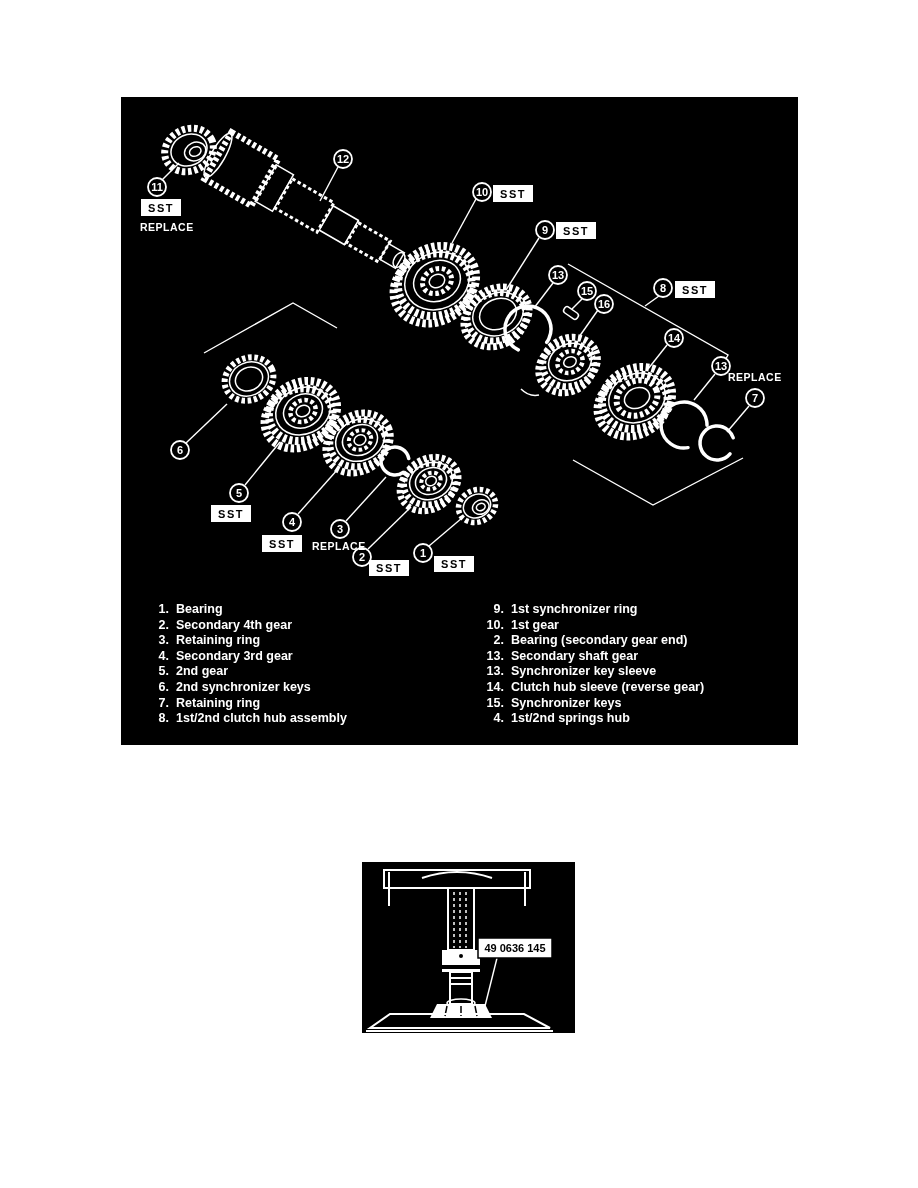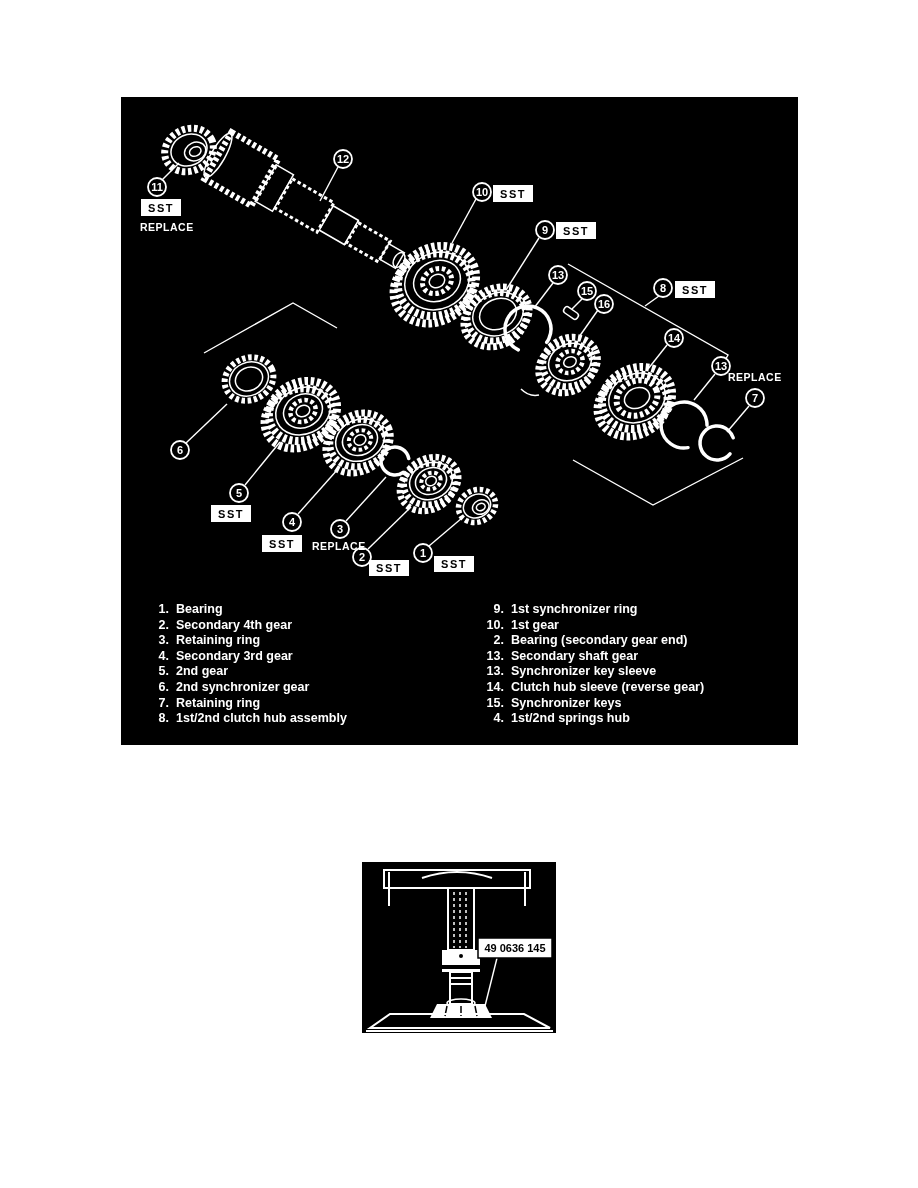--- a/index.html
+++ b/index.html
@@ -4,21 +4,21 @@
 <style>
   html,body{margin:0;padding:0;}
   body{
     width:918px;height:1188px;position:relative;
     background:#ffffff;
     font-family:"Liberation Sans",sans-serif;
     overflow:hidden;
   }
   .figure-panel{position:absolute;background:#000;}
   #main-figure{left:121px;top:97px;width:677px;height:648px;}
-  #tool-figure{left:362px;top:862px;width:194px;height:171px;}
+  #tool-figure{left:362px;top:862px;width:213px;height:171px;}
   svg{display:block;}
   
   .w{stroke:#fff;fill:none;stroke-width:1.5px;}
   .w2{stroke:#fff;fill:none;stroke-width:2px;}
   .gt{stroke:#fff;fill:none;stroke-dasharray:3.5 2.6;}
   .ring{stroke:#fff;fill:none;stroke-width:3.5px;stroke-linecap:round;}
   .ldr{stroke:#fff;stroke-width:1.4px;}
   .co{fill:#000;stroke:#fff;stroke-width:1.8px;}
   .cotext{fill:#fff;font:bold 11px "Liberation Sans",sans-serif;text-anchor:middle;}
   .sstbox{fill:#fff;}
@@ -276,21 +276,21 @@
     <text x="191" y="453" class="reptext">REPLACE</text>
   </svg>
 
   <div class="parts-list">
     <div class="pl-col" id="pl-left">
       <div><span class="pl-num">1.</span><span>Bearing</span></div>
       <div><span class="pl-num">2.</span><span>Secondary 4th gear</span></div>
       <div><span class="pl-num">3.</span><span>Retaining ring</span></div>
       <div><span class="pl-num">4.</span><span>Secondary 3rd gear</span></div>
       <div><span class="pl-num">5.</span><span>2nd gear</span></div>
-      <div><span class="pl-num">6.</span><span>2nd synchronizer gear</span></div>
+      <div><span class="pl-num">6.</span><span>2nd synchronizer keys</span></div>
       <div><span class="pl-num">7.</span><span>Retaining ring</span></div>
       <div><span class="pl-num">8.</span><span>1st/2nd clutch hub assembly</span></div>
     </div>
     <div class="pl-col" id="pl-right">
       <div><span class="pl-num">9.</span><span>1st synchronizer ring</span></div>
       <div><span class="pl-num">10.</span><span>1st gear</span></div>
       <div><span class="pl-num">2.</span><span>Bearing (secondary gear end)</span></div>
       <div><span class="pl-num">13.</span><span>Secondary shaft gear</span></div>
       <div><span class="pl-num">13.</span><span>Synchronizer key sleeve</span></div>
       <div><span class="pl-num">14.</span><span>Clutch hub sleeve (reverse gear)</span></div>

